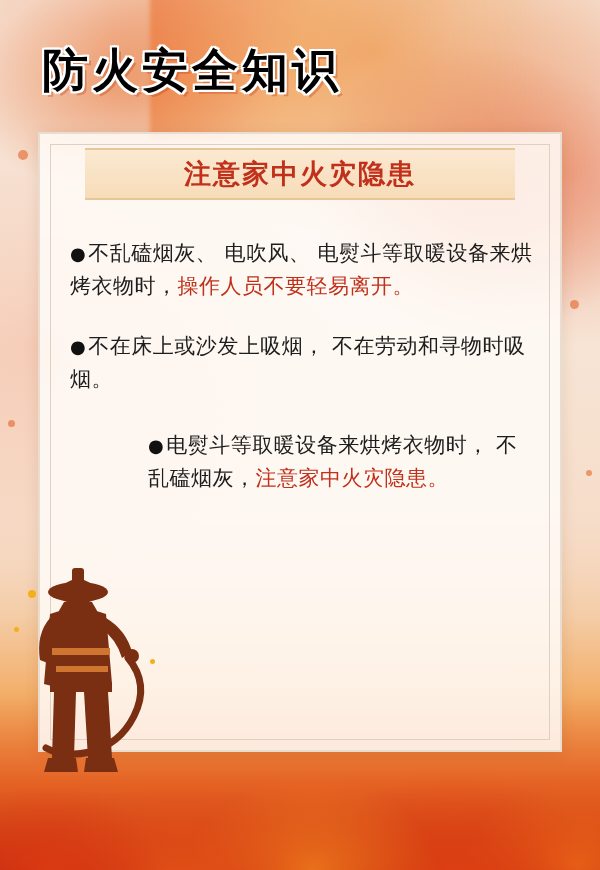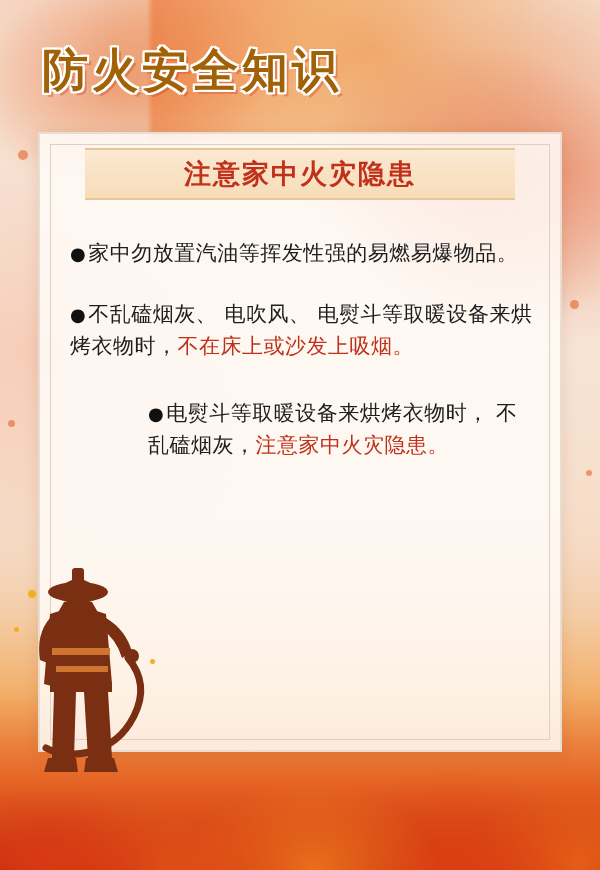--- a/index.html
+++ b/index.html
@@ -78,21 +78,21 @@
     left: 42px;
     top: 40px;
     z-index: 6;
   }
   .poster-title {
     margin: 0;
     font-family: "DejaVu Sans", "Liberation Sans", sans-serif;
     font-size: 46px;
     font-weight: bold;
     letter-spacing: 4px;
-    color: #a16207;
+    color: #000000;
     text-shadow:
       2px 0 0 #ffffff, -2px 0 0 #ffffff, 0 2px 0 #ffffff, 0 -2px 0 #ffffff,
       2px 2px 0 #ffffff, -2px 2px 0 #ffffff, 2px -2px 0 #ffffff, -2px -2px 0 #ffffff,
       4px 4px 0 rgba(196,60,20,0.35);
     white-space: nowrap;
   }
 
   
   .card {
     position: absolute;
@@ -207,28 +207,28 @@
   <div class="card">
     <div class="card-inner"></div>
 
     <div class="banner">
       <span class="banner-text">注意家中火灾隐患</span>
     </div>
 
     <div class="list">
 
 
+
       <p class="item">
-        <span class="bullet">●</span><span>家中勿放置汽油等挥发性强的易燃易爆物品。</span>
+        <span class="bullet">●</span><span>不乱磕烟灰、 电吹风、 电熨斗等取暖设备来烘烤衣物时，</span><span class="em">操作人员不要轻易离开。</span>
       </p>
 
       <p class="item">
-        <span class="bullet">●</span><span>不乱磕烟灰、 电吹风、 电熨斗等取暖设备来烘烤衣物时，</span><span class="em">不在床上或沙发上吸烟。</span>
+        <span class="bullet">●</span><span>不在床上或沙发上吸烟， 不在劳动和寻物时吸烟。</span>
       </p>
-
 
       <p class="item indented">
         <span class="bullet">●</span><span>电熨斗等取暖设备来烘烤衣物时， 不乱磕烟灰，</span><span class="em">注意家中火灾隐患。</span>
       </p>
 
     </div>
   </div>
 
   <div class="spark" style="left:28px; bottom:272px;"></div>
   <div class="spark s2" style="left:14px; bottom:238px;"></div>

